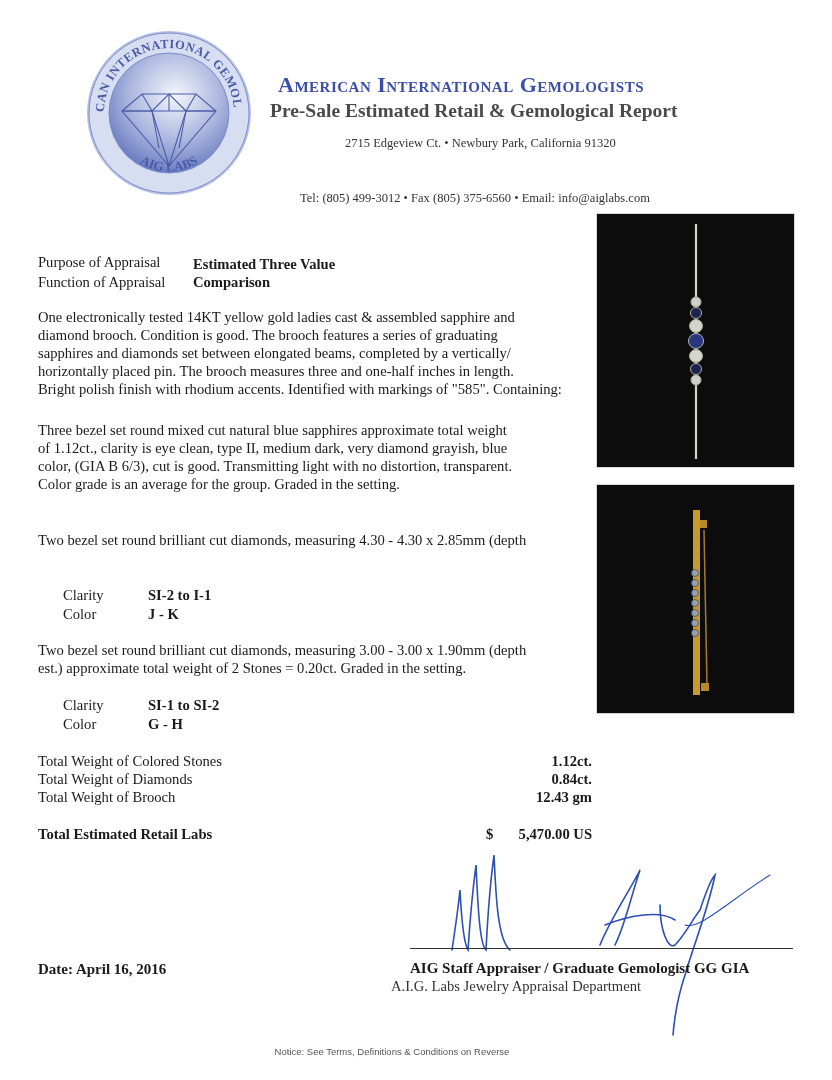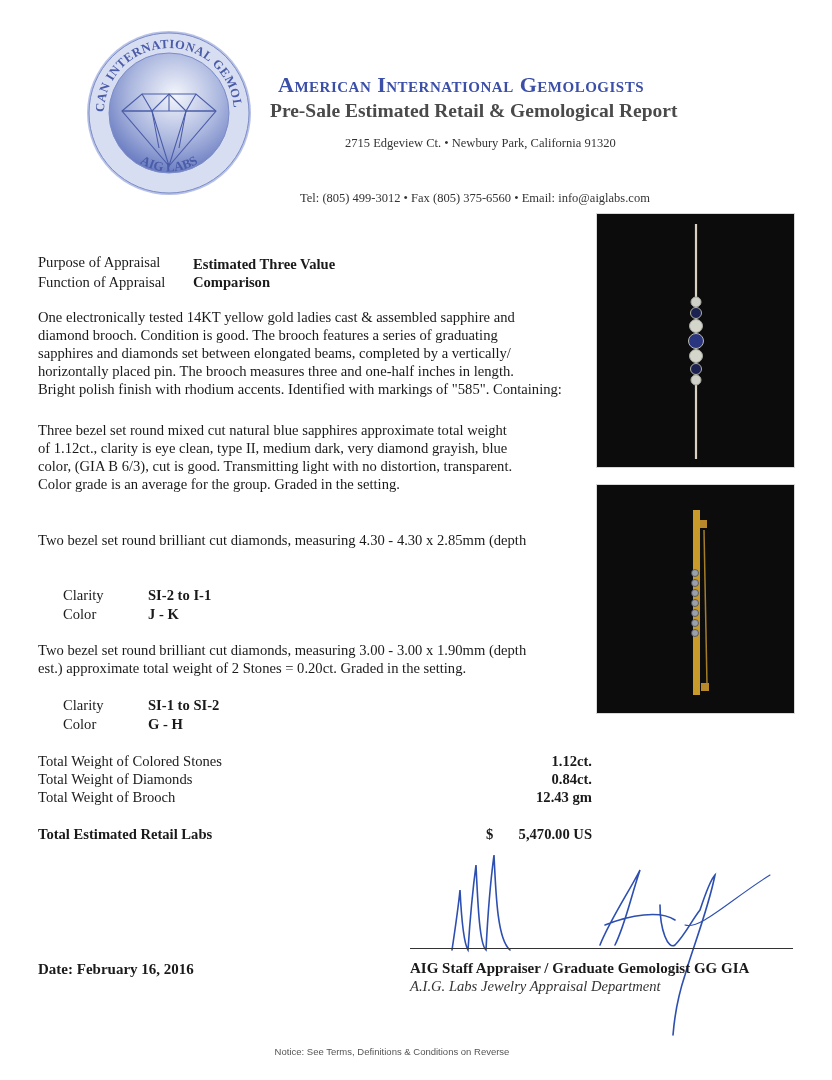--- a/index.html
+++ b/index.html
@@ -53,21 +53,21 @@
   
   .photo { background: #0c0c0c; border: 1px solid #d8d8d8; }
   #photo-top { left: 596px; top: 213px; width: 197px; height: 253px; }
   #photo-bottom { left: 596px; top: 484px; width: 197px; height: 228px; }
 
   
   #sig-line { left: 410px; top: 948px; width: 383px; height: 1px; background: #333; }
   #signature { left: 430px; top: 850px; width: 360px; height: 190px; }
   #date { left: 38px; top: 961px; font-size: 15px; font-weight: bold; }
   #appraiser-title { left: 410px; top: 960px; font-size: 15px; font-weight: bold; }
-  #dept { left: 410px; top: 978px; font-size: 14.6px; font-style: italic; color: #333; }
+  #dept { left: 391px; top: 978px; font-size: 14.6px; color: #333; }
 
   #notice { left: 0; width: 784px; text-align: center; top: 1046px;
             font-family: "Liberation Sans", "DejaVu Sans", sans-serif; font-size: 9.5px; color: #555; }
 </style>
 </head>
 <body>
 
 <div id="logo" class="abs">
   <svg width="170" height="170" viewBox="0 0 170 170">
     <defs>
@@ -188,17 +188,17 @@
 <div id="signature" class="abs">
   <svg width="360" height="190" viewBox="0 0 360 190" fill="none" stroke="#2d4fb0" stroke-width="1.6" stroke-linecap="round">
     <path d="M 22 100 C 25 80, 28 60, 30 40 C 32 80, 35 95, 38 100 C 40 70, 44 30, 46 15 C 48 60, 50 95, 56 100 C 58 60, 62 20, 64 5 C 66 50, 68 90, 80 100"></path>
     <path d="M 170 95 C 180 70, 200 40, 210 20 C 200 50, 195 75, 185 95 M 175 75 C 200 65, 230 60, 245 70"></path>
     <path d="M 230 55 C 230 80, 238 100, 245 95 C 255 85, 262 70, 270 60 C 275 45, 280 30, 285 25 C 278 60, 262 100, 255 125 C 250 140, 245 160, 243 185"></path>
     <path d="M 255 75 C 270 80, 300 50, 340 25" stroke-width="1.1"></path>
   </svg>
 </div>
 <div id="sig-line" class="abs"></div>
 
-<div id="date" class="abs">Date: February 16, 2016</div>
+<div id="date" class="abs">Date: April 16, 2016</div>
 <div id="appraiser-title" class="abs">AIG Staff Appraiser / Graduate Gemologist GG GIA</div>
 <div id="dept" class="abs">A.I.G. Labs Jewelry Appraisal Department</div>
 
 <div id="notice" class="abs">Notice: See Terms, Definitions &amp; Conditions on Reverse</div>
 
 </body></html>

